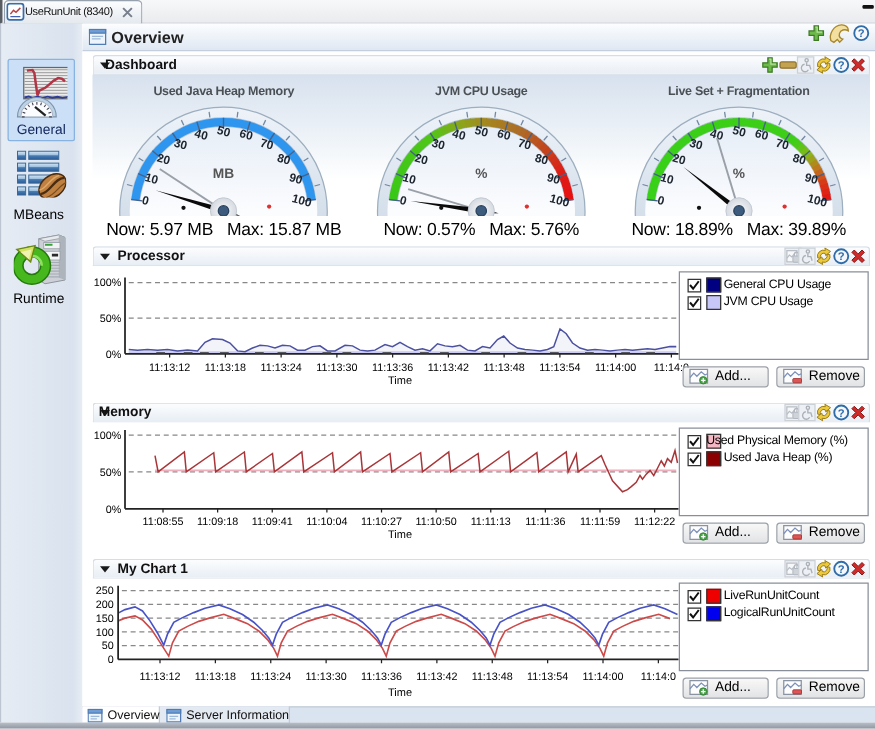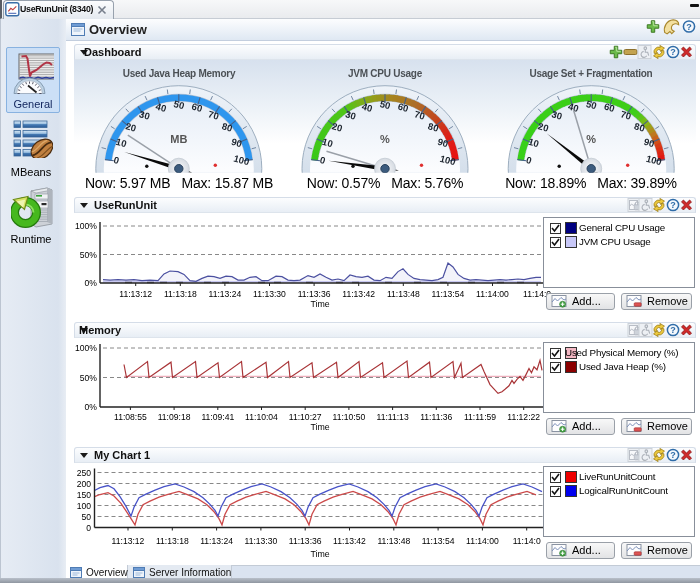--- a/index.html
+++ b/index.html
@@ -1,18 +1,18 @@
 <!DOCTYPE html>
 <html><head><meta charset="utf-8"><style>
 * { margin:0; padding:0; box-sizing:border-box; }
 body { width:700px; height:583px; font-family:"Liberation Sans", sans-serif; background:#fff; position:relative; overflow:hidden; }
 .abs { position:absolute; }
 .tabbar { left:0; top:0; width:700px; height:19px; background:linear-gradient(#f7f8f9,#e9ebee); border-bottom:1px solid #c6ccd4; border-left:2px solid #585d64; }
 .tab { left:3px; top:0px; width:111px; height:19px; background:linear-gradient(#fcfdfe,#e4e9ef); border:1px solid #97a1ad; border-bottom:none; border-radius:4px 4px 0 0; }
-.tabtxt { left:20px; top:4px; font-size:8.8px; letter-spacing:-0.3px; font-weight:bold; color:#111; }
+.tabtxt { left:20px; top:4px; font-size:8.8px; letter-spacing:-0.3px; font-weight:normal; color:#111; }
 .sidebar { left:0; top:19px; width:66px; height:559px; background:linear-gradient(90deg,#e6ecf4,#d9e2ee 88%,#e8edf4); border-left:1px solid #bcc5d1; }
 .selbtn { left:6px; top:47px; width:54px; height:66px; background:#cbdff6; border:1px solid #88b2e0; border-radius:2px; }
 .sbtxt { font-size:11px; color:#10245c; text-align:center; width:54px; }
 .content { left:66px; top:19px; width:634px; height:546px; background:#fff; }
 .ovhdr { left:66px; top:19px; width:634px; height:22px; background:linear-gradient(#fcfdfe,#dfe8f3); border-bottom:1px solid #c3cede; }
 .ovtxt { left:89px; top:22px; font-size:13px; font-weight:bold; color:#222; }
 .sechdr { background:linear-gradient(#fcfdfe,#e8eef5); border:1px solid #d5dde8; border-bottom:1px solid #dde4ec; border-radius:3px 3px 0 0; }
 .sechdrtxt { font-size:11px; font-weight:bold; color:#111; }
 .dashbg { background:linear-gradient(#d7e1ee,#eef3f8 45%,#ffffff 75%); }
 .gtitle { font-size:10px; letter-spacing:-0.25px; font-weight:bold; color:#4b5055; text-align:center; }
@@ -174,21 +174,21 @@
     </g>
     <circle cx="152" cy="9" r="5.6" fill="#f4f8fc" stroke="#2f6ca8" stroke-width="1.5"></circle>
     <text x="152" y="12.4" font-size="9" font-weight="bold" fill="#2f6ca8" text-anchor="middle">?</text>
     <g transform="translate(165.5,9)">
       <path d="M-5 -3.1 L-3.1 -5 L0 -1.9 L3.1 -5 L5 -3.1 L1.9 0 L5 3.1 L3.1 5 L0 1.9 L-3.1 5 L-5 3.1 L-1.9 0 Z" fill="#cf2a2a" stroke="#8d1616" stroke-width="0.8"></path>
     </g>
   </svg>
 <div class="abs dashbg" style="left:74px;top:60px;width:622px;height:112px"></div>
 <div class="abs gtitle" style="left:79px;top:68px;width:200px">Used Java Heap Memory</div>
 <div class="abs gtitle" style="left:285px;top:68px;width:200px">JVM CPU Usage</div>
-<div class="abs gtitle" style="left:491px;top:68px;width:200px">Usage Set + Fragmentation</div>
+<div class="abs gtitle" style="left:491px;top:68px;width:200px">Live Set + Fragmentation</div>
 <svg class="abs" style="left:74px;top:61px" width="622" height="112">
     <defs>
       <linearGradient id="ringg" x1="0" y1="0" x2="0" y2="1">
         <stop offset="0" stop-color="#eef3f9"></stop>
         <stop offset="0.55" stop-color="#d3deea"></stop>
         <stop offset="1" stop-color="#b9c8da"></stop>
       </linearGradient>
       <linearGradient id="faceg" x1="0" y1="0" x2="0" y2="1">
         <stop offset="0" stop-color="#e4ecf6"></stop>
         <stop offset="0.5" stop-color="#fbfcfe"></stop>
@@ -442,21 +442,21 @@
       <circle cx="517.2" cy="107.7" r="4.2" fill="#3c5b7d" stroke="#29415c" stroke-width="1"></circle>
     </g>
   </svg>
 <div class="abs nowmax" style="left:79px;top:174.5px;width:200px">Now: 5.97 MB&nbsp;&nbsp; Max: 15.87 MB</div>
 <div class="abs nowmax" style="left:285px;top:174.5px;width:200px">Now: 0.57%&nbsp;&nbsp; Max: 5.76%</div>
 <div class="abs nowmax" style="left:491px;top:174.5px;width:200px">Now: 18.89%&nbsp;&nbsp; Max: 39.89%</div>
 <div class="abs sechdr" style="left:74px;top:197px;width:622px;height:16px"></div>
 <svg class="abs" style="left:80px;top:202px" width="9" height="7">
     <polygon points="0,1 8,1 4,6" fill="#1a1a1a"></polygon>
   </svg>
-<div class="abs sechdrtxt" style="left:94px;top:199px">UseRunUnit</div>
+<div class="abs sechdrtxt" style="left:94px;top:199px">Processor</div>
 <svg class="abs" style="left:521px;top:196px" width="175" height="18">
     <g>
       <rect x="107.0" y="2.5" width="13" height="13" fill="#edf0f4" stroke="#ccd1d8" stroke-width="1"></rect>
       <g>
         <rect x="108.5" y="4.5" width="8" height="9" fill="#f7f8fa" stroke="#b9bec6" stroke-width="1"></rect>
         <path d="M108.5 10.5 L110.5 8 L112.5 9.5 L115.0 6.5" stroke="#b9bec6" fill="none" stroke-width="1"></path>
         <rect x="113.3" y="8.8" width="5.8" height="5" rx="1" fill="#ced3da" stroke="#b2b7c0" stroke-width="0.8"></rect>
         <path d="M114.5 8.8 v-1.4 a1.7 1.7 0 0 1 3.4 0 v1.4" fill="none" stroke="#b2b7c0" stroke-width="1"></path>
       </g>
     </g>

